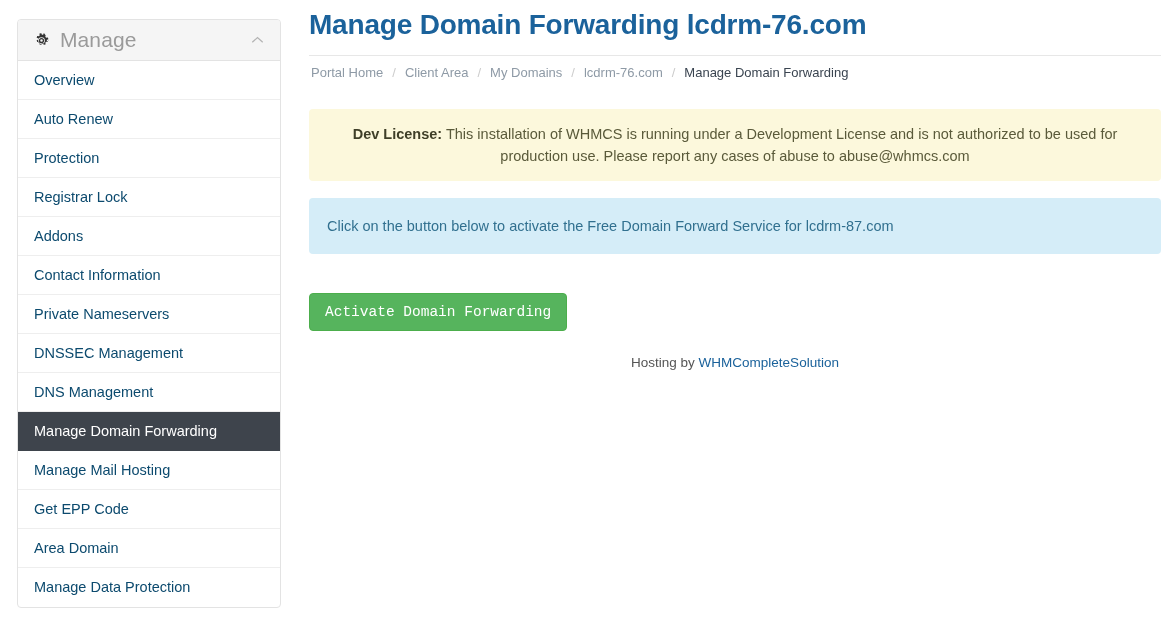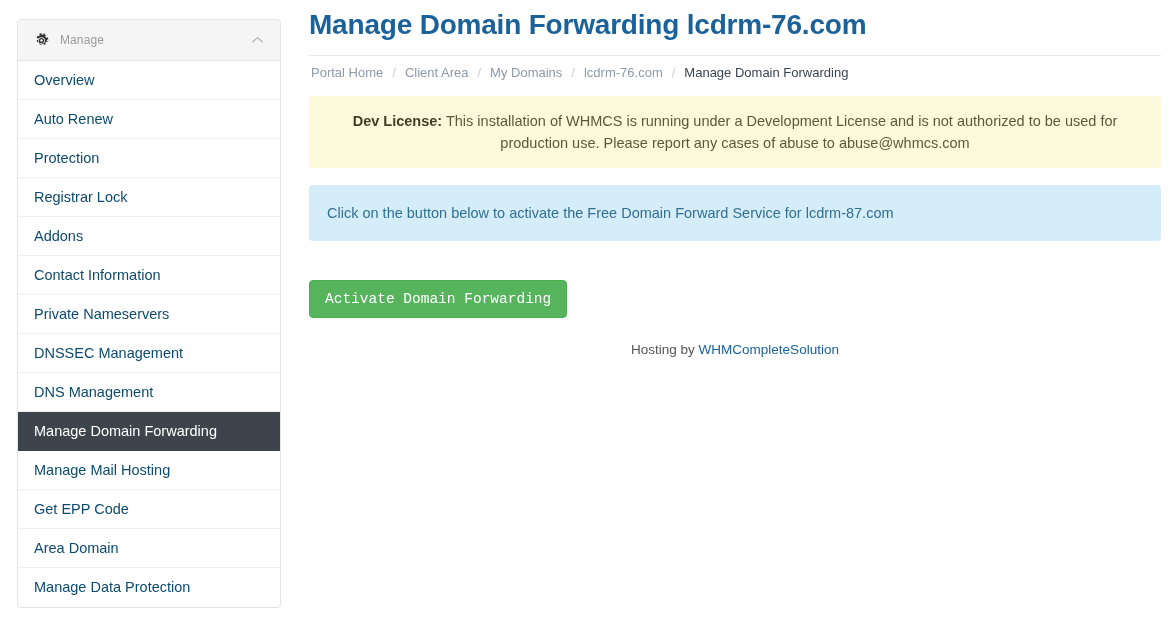--- a/index.html
+++ b/index.html
@@ -43,21 +43,21 @@
   }
   .gear-icon {
     width: 15px;
     height: 15px;
     margin-right: 11px;
     flex: 0 0 auto;
     display: block;
     color: #333333;
   }
   .panel-title {
-    font-size: 12px;
+    font-size: 21px;
     color: #9a9a9a;
     font-weight: normal;
     letter-spacing: 0.1px;
   }
   .chevron-icon {
     position: absolute;
     right: 16px;
     top: 50%;
     transform: translateY(-50%);
     width: 13px;
@@ -117,21 +117,21 @@
     text-decoration: none;
     cursor: pointer;
   }
   .crumb-sep {
     color: #cccccc;
     padding: 0 9px;
   }
   .crumb-active { color: #3a4450; }
 
   .alert {
-    margin-top: 16px;
+    margin-top: 29px;
     border-radius: 4px;
     font-size: 14.5px;
     line-height: 22px;
   }
   .alert-warning {
     background: #fcf8dc;
     color: #5a5a3a;
     padding: 14px 30px;
     text-align: center;
   }

